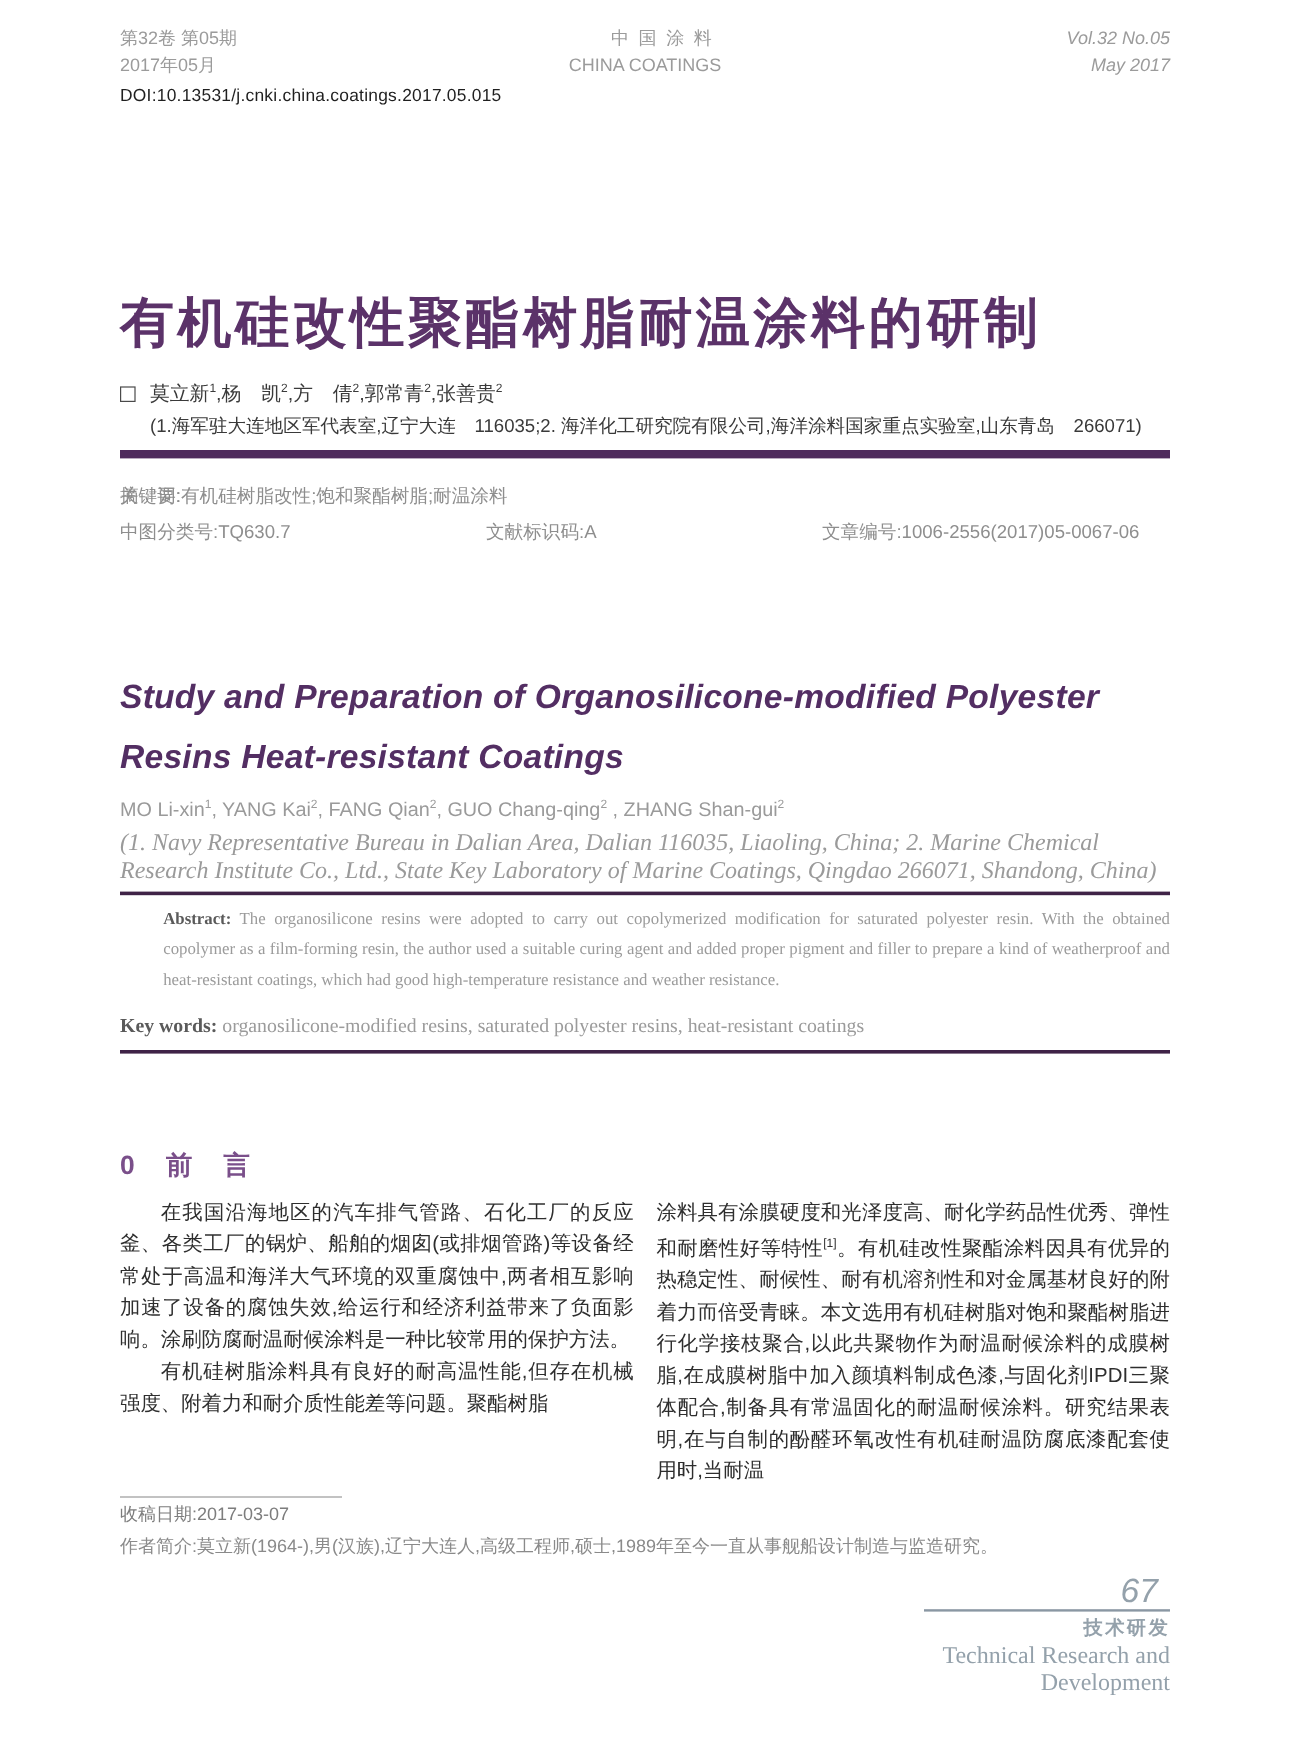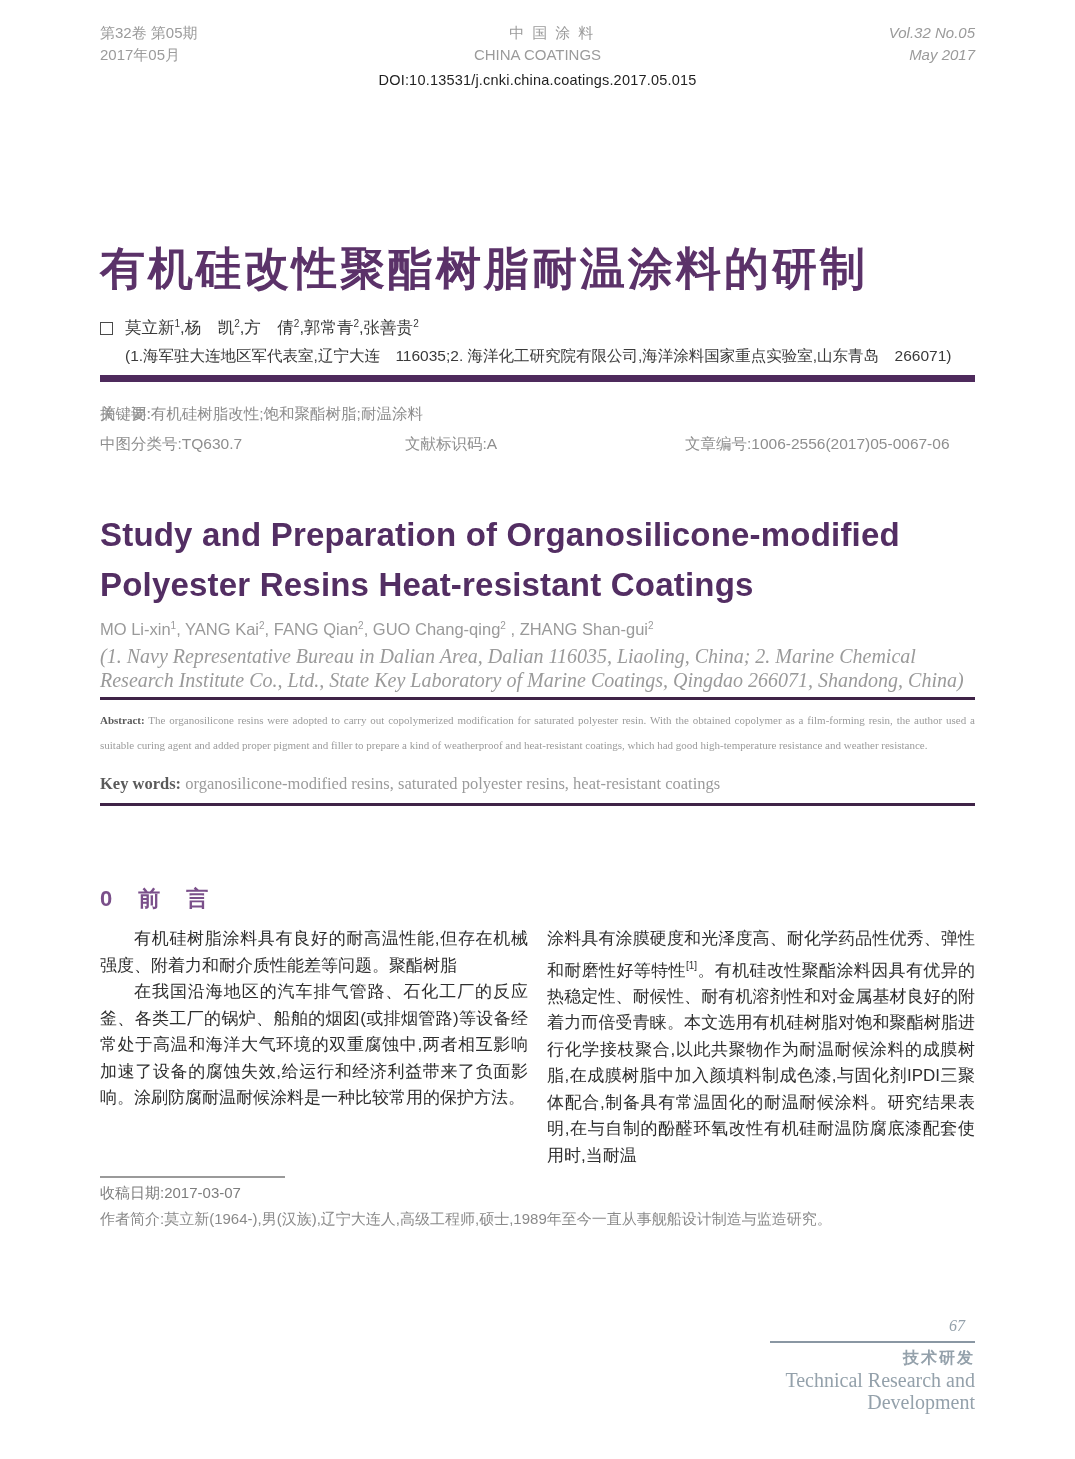--- a/index.html
+++ b/index.html
@@ -9,21 +9,21 @@
     font-family:"Liberation Sans", sans-serif; color:#333;
   }
   .page { position:relative; margin-left:100px; width:875px; padding-top:22px; }
 
   
   .jheader { display:flex; justify-content:space-between; color:#9b9b9b; font-size:15px; line-height:22px; }
   .jheader .left, .jheader .right { width:220px; }
   .jheader .right { text-align:right;font-style:italic; }
   .jheader .center { text-align:right; }
   .jname-cn { letter-spacing:8px; padding-left:8px; }
-  .doi { margin-top:6px; font-size:14.5px; color:#1f1f1f; letter-spacing:0.2px;text-align:center; }
+  .doi { margin-top:6px; font-size:14.5px; color:#1f1f1f; letter-spacing:0.2px; }
 
   
   .title-cn {
     margin-top:150px; font-size:45px; font-weight:700; letter-spacing:3px;
     color:#5b3269; line-height:61px;
   }
   .authors-cn { margin-top:16px; font-size:16.5px; color:#3a3a3a; height:26px; display:flex; align-items:center; }
   .marker-box { display:inline-block; width:13px; height:13px; border:1.5px solid #4a4a4a; margin-right:12px; }
   .authors-cn sup, .authors-en sup { font-size:10px; vertical-align:super; line-height:0; }
   .affil-cn { margin-top:4px; padding-left:25px; font-size:15.5px; color:#3a3a3a; line-height:22px; }
@@ -32,45 +32,45 @@
   
   .abs-cn { margin-top:18px; position:relative; padding-left:64px; font-size:15.5px; color:#8e8e8e; line-height:27px; text-align:justify; }
   .abs-cn .lbl { position:absolute; left:0; top:0; }
   .kw-cn { margin-top:3px; font-size:15.5px; color:#8e8e8e; line-height:27px; }
   .classrow { margin-top:5px; display:flex; font-size:15.5px; color:#8e8e8e; line-height:24px; }
   .classrow .c1 { width:305px; }
   .classrow .c2 { width:280px; }
   .classrow .c3 { flex:1; }
 
   
-  .title-en { margin-top:54px; font-size:33px; font-weight:700; color:#532e63; line-height:50px; letter-spacing:0.2px; }
+  .title-en { margin-top:100px; font-size:28px; font-weight:700; color:#532e63; line-height:50px; letter-spacing:0.2px;font-style:italic; }
   .authors-en { margin-top:6px; font-size:16.5px; color:#9a9a9a; line-height:26px; }
   .affil-en { margin-top:2px; font-family:"Liberation Serif", serif; font-style:italic; font-size:20px; color:#9a9a9a; line-height:24px; }
   .rule { height:2.5px; background:#3f2347; }
   .rule-top { margin-top:5px; }
-  .abs-en { margin-top:8px; font-family:"Liberation Serif", serif; font-size:11px; color:#9b9b9b; line-height:25.5px; text-align:justify; }
+  .abs-en { margin-top:8px; font-family:"Liberation Serif", serif; font-size:14px; color:#9b9b9b; line-height:25.5px; text-align:justify;margin-left:36px; }
   .abs-en b, .kw-en b { color:#5a5a5a; font-weight:700; }
   .kw-en { font-family:"Liberation Serif", serif; font-size:16.5px; color:#9b9b9b; line-height:25.5px; margin-top:12px; }
   .rule-bottom { margin-top:7px; height:3px; }
 
   
   .sec-heading { margin-top:78px; font-size:22px; font-weight:700; color:#7a4f8a; letter-spacing:2px; line-height:30px; }
   .columns { margin-top:12px; display:flex; gap:19px; }
   .col { width:428px; font-size:17px; color:#2e2e2e; line-height:26.5px; text-align:justify; }
   .col p.indent { text-indent:2em; }
   .col sup { font-size:10px; vertical-align:super; }
 
   
   .fn-rule { margin-top:7px; width:185px; height:1.5px; background:#9a9a9a; }
   .fn-received { margin-top:5px; font-size:15px; color:#7d7d7d; line-height:20px; }
   .fn-bio { margin-top:6px; font-size:15px; color:#8a8a8a; line-height:20px; }
 
   
   .footer { position:absolute; right:0; top:1313px; width:260px; text-align:right; color:#94a1ab; }
-  .pageno { font-family:Liberation Serif, serif; font-size:16px; font-style:italic; padding-right:10px; line-height:26px; }
+  .pageno { font-family:Liberation Sans, sans-serif; font-size:28px; font-style:italic; padding-right:10px; line-height:26px; }
   .f-rule { margin-left:55px; height:2px; background:#8a97a3; margin-top:2px; }
   .cat-cn { margin-top:4px; font-size:16px; font-weight:700; letter-spacing:2px; line-height:22px; }
   .cat-en { font-family:"Liberation Serif", serif; font-size:20px; line-height:22px; }
 </style>
 </head>
 <body>
 
 <div class="page">
 
   <div class="jheader">
@@ -130,22 +130,22 @@
   <div class="kw-en">
     <b>Key words:</b><span> organosilicone-modified resins, saturated polyester resins, heat-resistant coatings</span>
   </div>
 
   <div class="rule rule-bottom"></div>
 
   <h3 class="sec-heading">0　前　言</h3>
 
   <div class="columns">
     <div class="col">
+      <p class="indent">在我国沿海地区的汽车排气管路、石化工厂的反应釜、各类工厂的锅炉、船舶的烟囱(或排烟管路)等设备经常处于高温和海洋大气环境的双重腐蚀中,两者相互影响加速了设备的腐蚀失效,给运行和经济利益带来了负面影响。涂刷防腐耐温耐候涂料是一种比较常用的保护方法。</p>
       <p class="indent">有机硅树脂涂料具有良好的耐高温性能,但存在机械强度、附着力和耐介质性能差等问题。聚酯树脂</p>
-      <p class="indent">在我国沿海地区的汽车排气管路、石化工厂的反应釜、各类工厂的锅炉、船舶的烟囱(或排烟管路)等设备经常处于高温和海洋大气环境的双重腐蚀中,两者相互影响加速了设备的腐蚀失效,给运行和经济利益带来了负面影响。涂刷防腐耐温耐候涂料是一种比较常用的保护方法。</p>
     </div>
     <div class="col">
       <p><span>涂料具有涂膜硬度和光泽度高、耐化学药品性优秀、弹性和耐磨性好等特性</span><sup>[1]</sup><span>。有机硅改性聚酯涂料因具有优异的热稳定性、耐候性、耐有机溶剂性和对金属基材良好的附着力而倍受青睐。本文选用有机硅树脂对饱和聚酯树脂进行化学接枝聚合,以此共聚物作为耐温耐候涂料的成膜树脂,在成膜树脂中加入颜填料制成色漆,与固化剂IPDI三聚体配合,制备具有常温固化的耐温耐候涂料。研究结果表明,在与自制的酚醛环氧改性有机硅耐温防腐底漆配套使用时,当耐温</span></p>
     </div>
   </div>
 
   <div class="fn-rule"></div>
 
   <div class="fn-received">
     <span>收稿日期:</span><span>2017-03-07</span>

